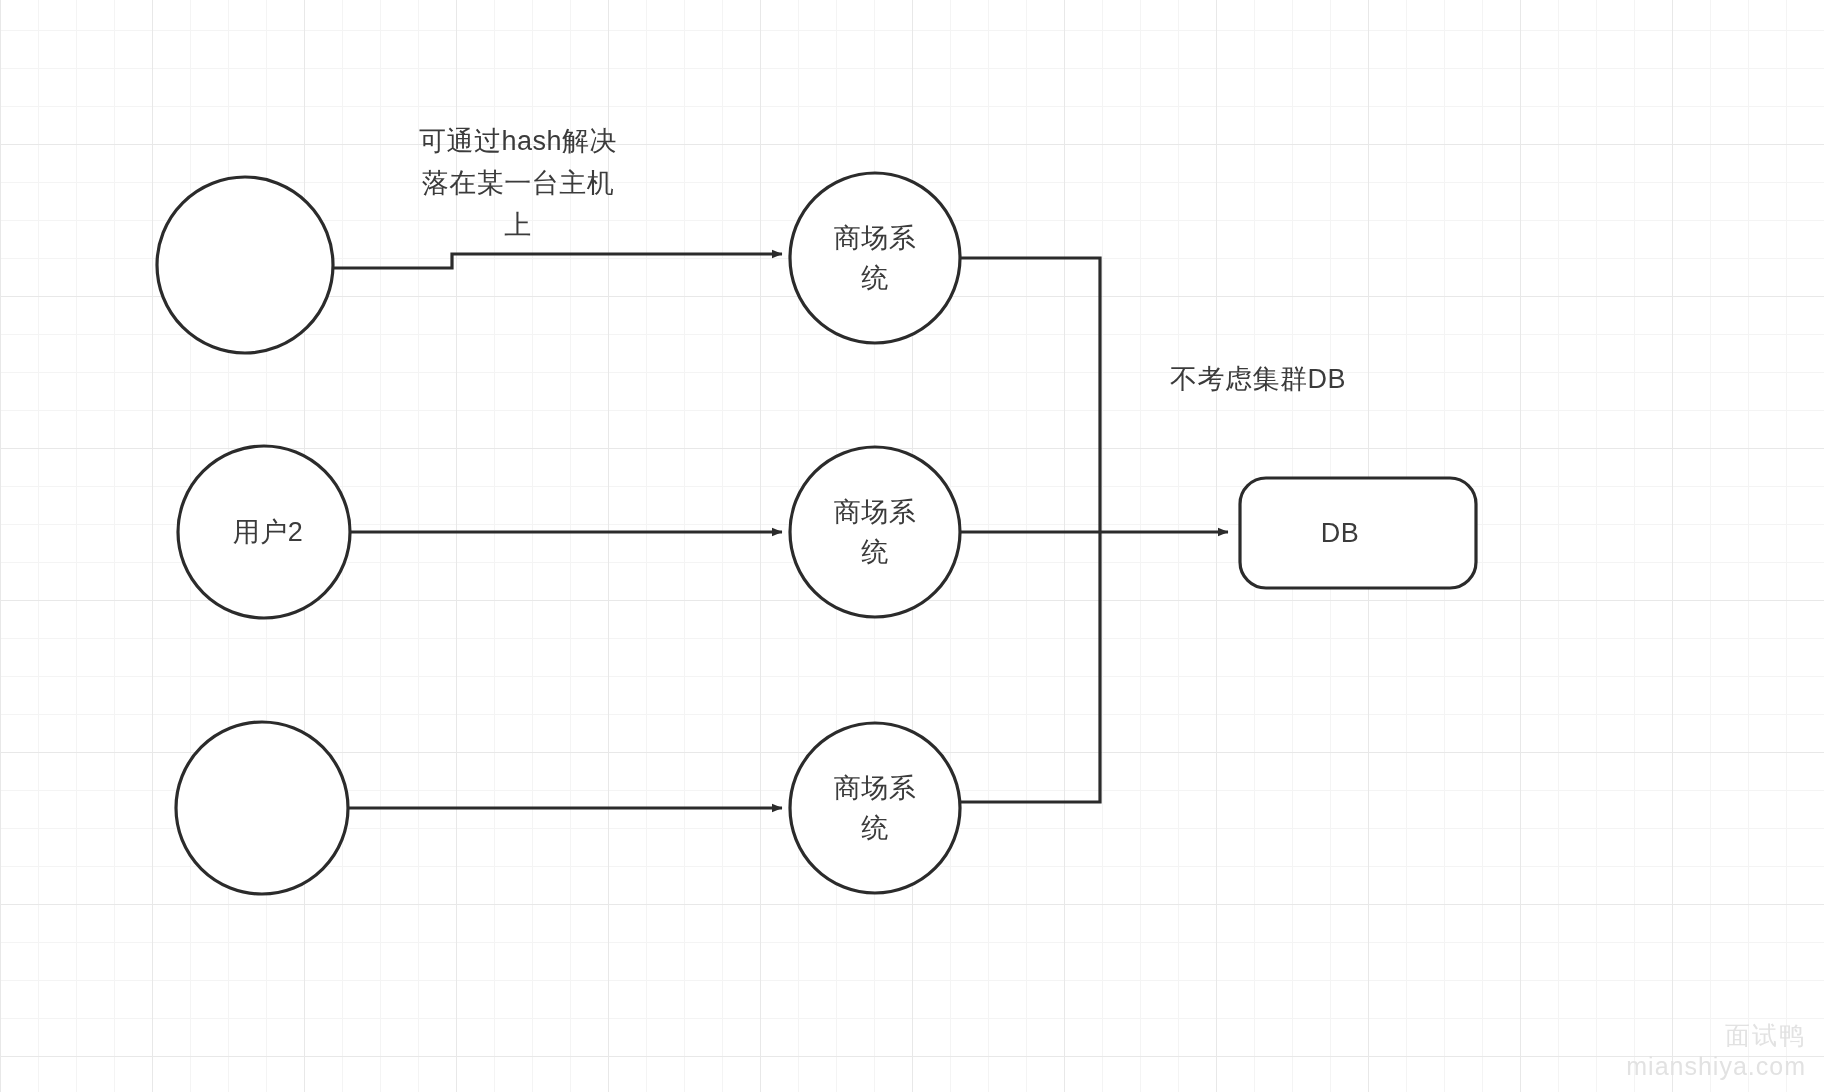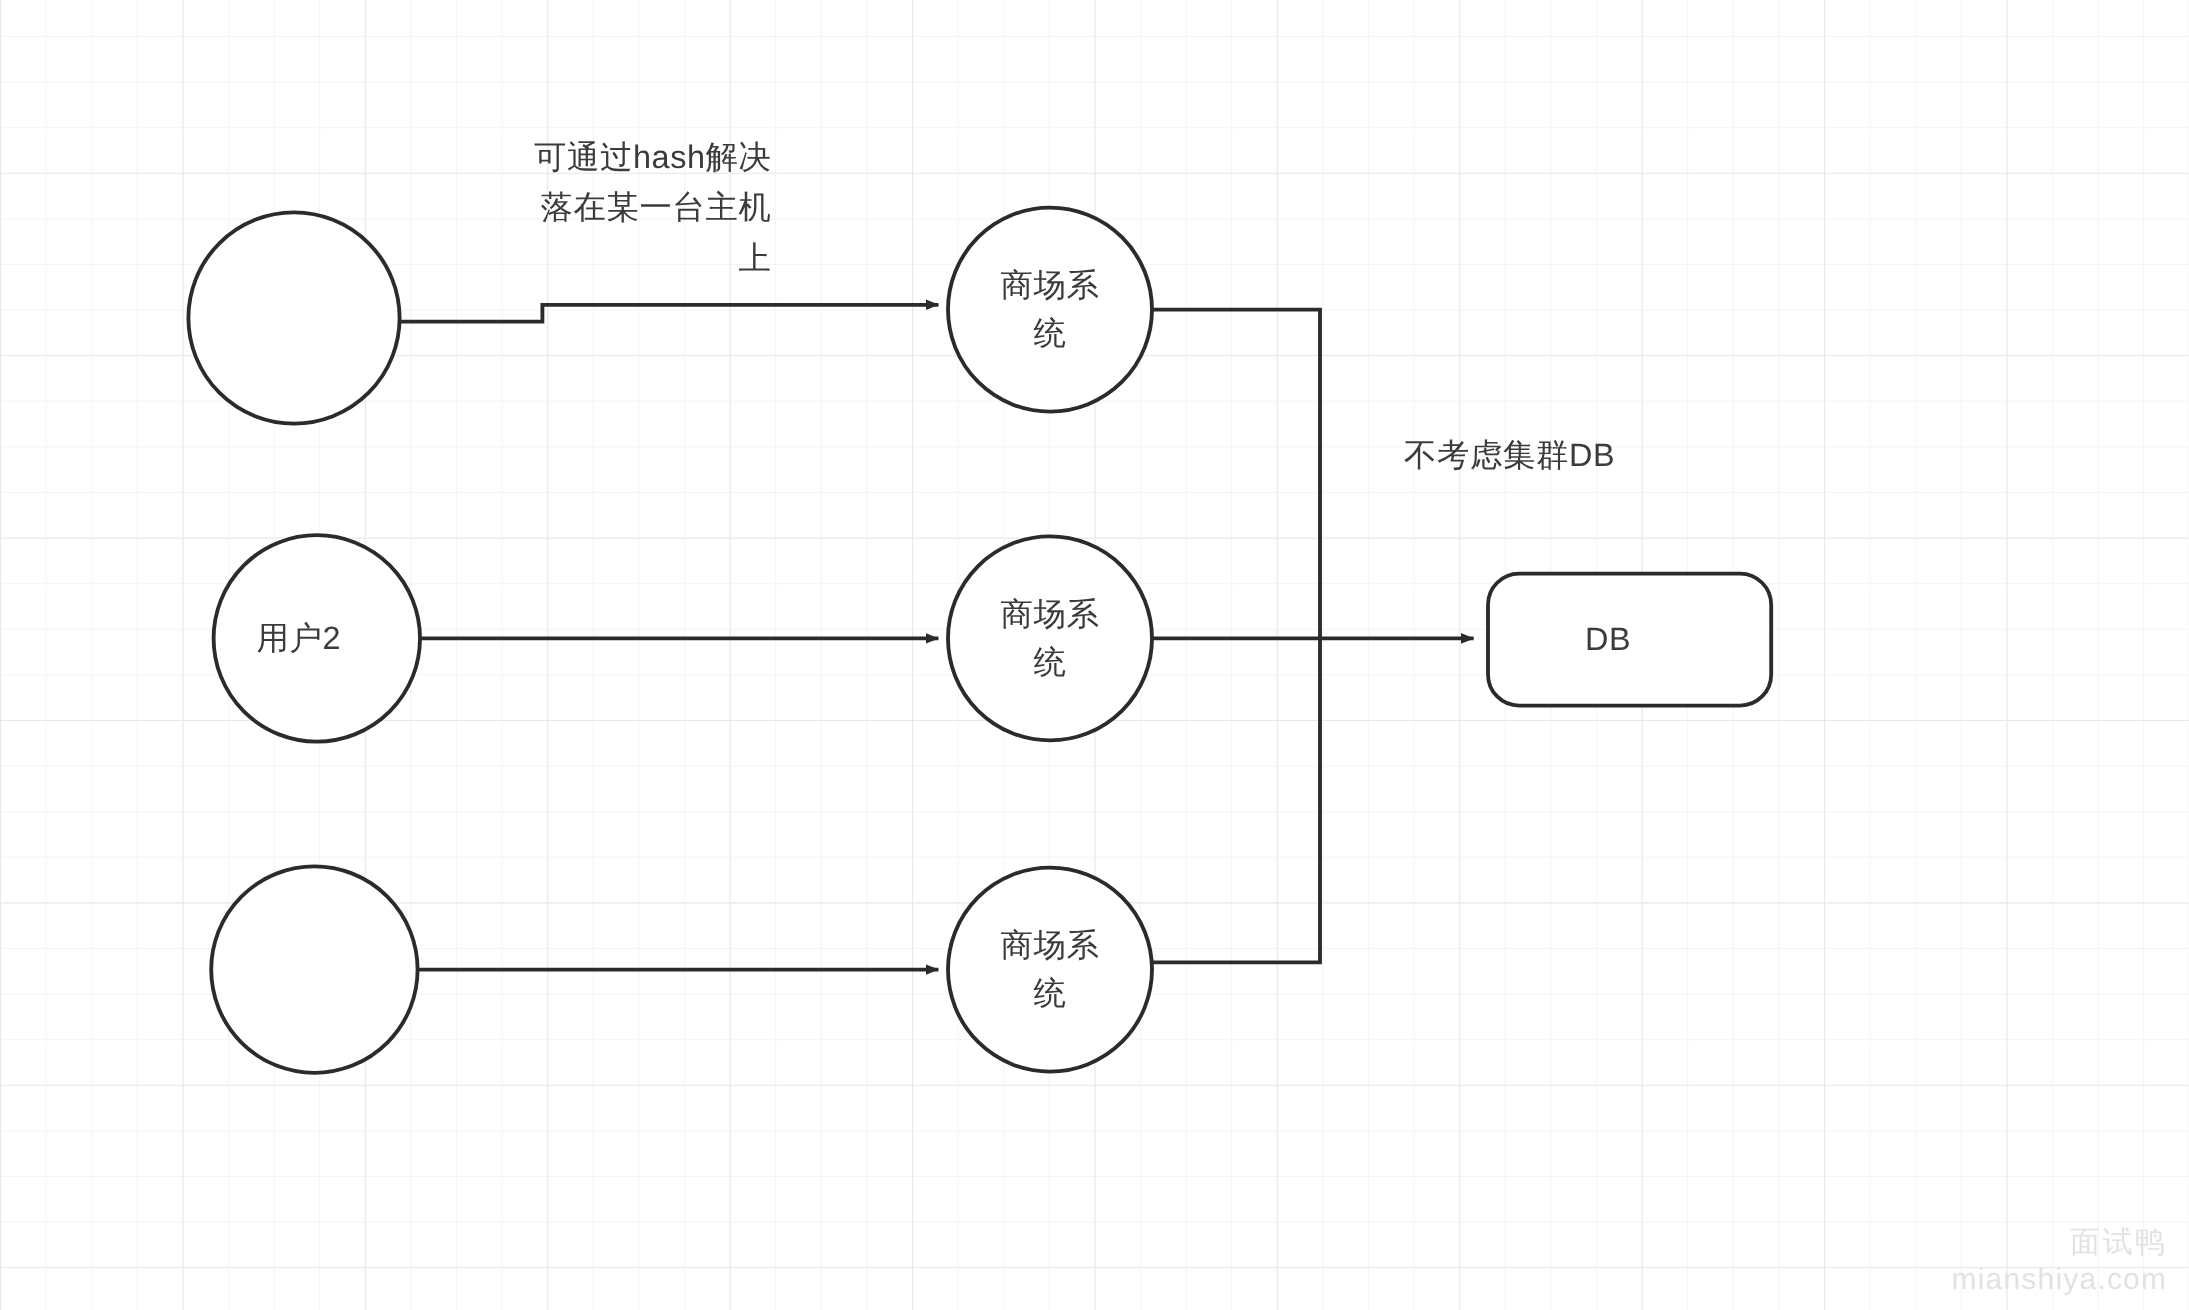--- a/index.html
+++ b/index.html
@@ -89,35 +89,35 @@
     <path d="M 348 808 L 782 808" fill="none" stroke="#2b2b2b" stroke-width="3.2" marker-end="url(#arrowhead)"></path>
 
     <path d="M 960 258 L 1100 258 L 1100 532" fill="none" stroke="#2b2b2b" stroke-width="3.2"></path>
 
     <path d="M 960 802 L 1100 802 L 1100 532" fill="none" stroke="#2b2b2b" stroke-width="3.2"></path>
 
     <path d="M 960 532 L 1228 532" fill="none" stroke="#2b2b2b" stroke-width="3.2" marker-end="url(#arrowhead)"></path>
   </svg>
 
 
-  <div class="node-label circle-label" style="left:149px;top:512px;">用户2</div>
+  <div class="node-label circle-label" style="left:168px;top:512px;">用户2</div>
 
 
   <div class="node-label circle-label" style="left:775px;top:218px;">商场系
 统</div>
 
   <div class="node-label circle-label" style="left:775px;top:492px;">商场系
 统</div>
 
   <div class="node-label circle-label" style="left:775px;top:768px;">商场系
 统</div>
 
   <div class="node-label" style="left:1240px;top:513px;width:200px;">DB</div>
 
-  <div class="annot" style="left:393px;top:110px;width:250px;text-align:right;">可通过hash解决
+  <div class="annot" style="left:393px;top:120px;width:250px;">可通过hash解决
 落在某一台主机
 上</div>
 
   <div class="annot" style="left:1143px;top:358px;width:230px;">不考虑集群DB</div>
 
   <div class="watermark">
     <span class="wm-cn">面试鸭</span>
     <span class="wm-en">mianshiya.com</span>
   </div>
 

